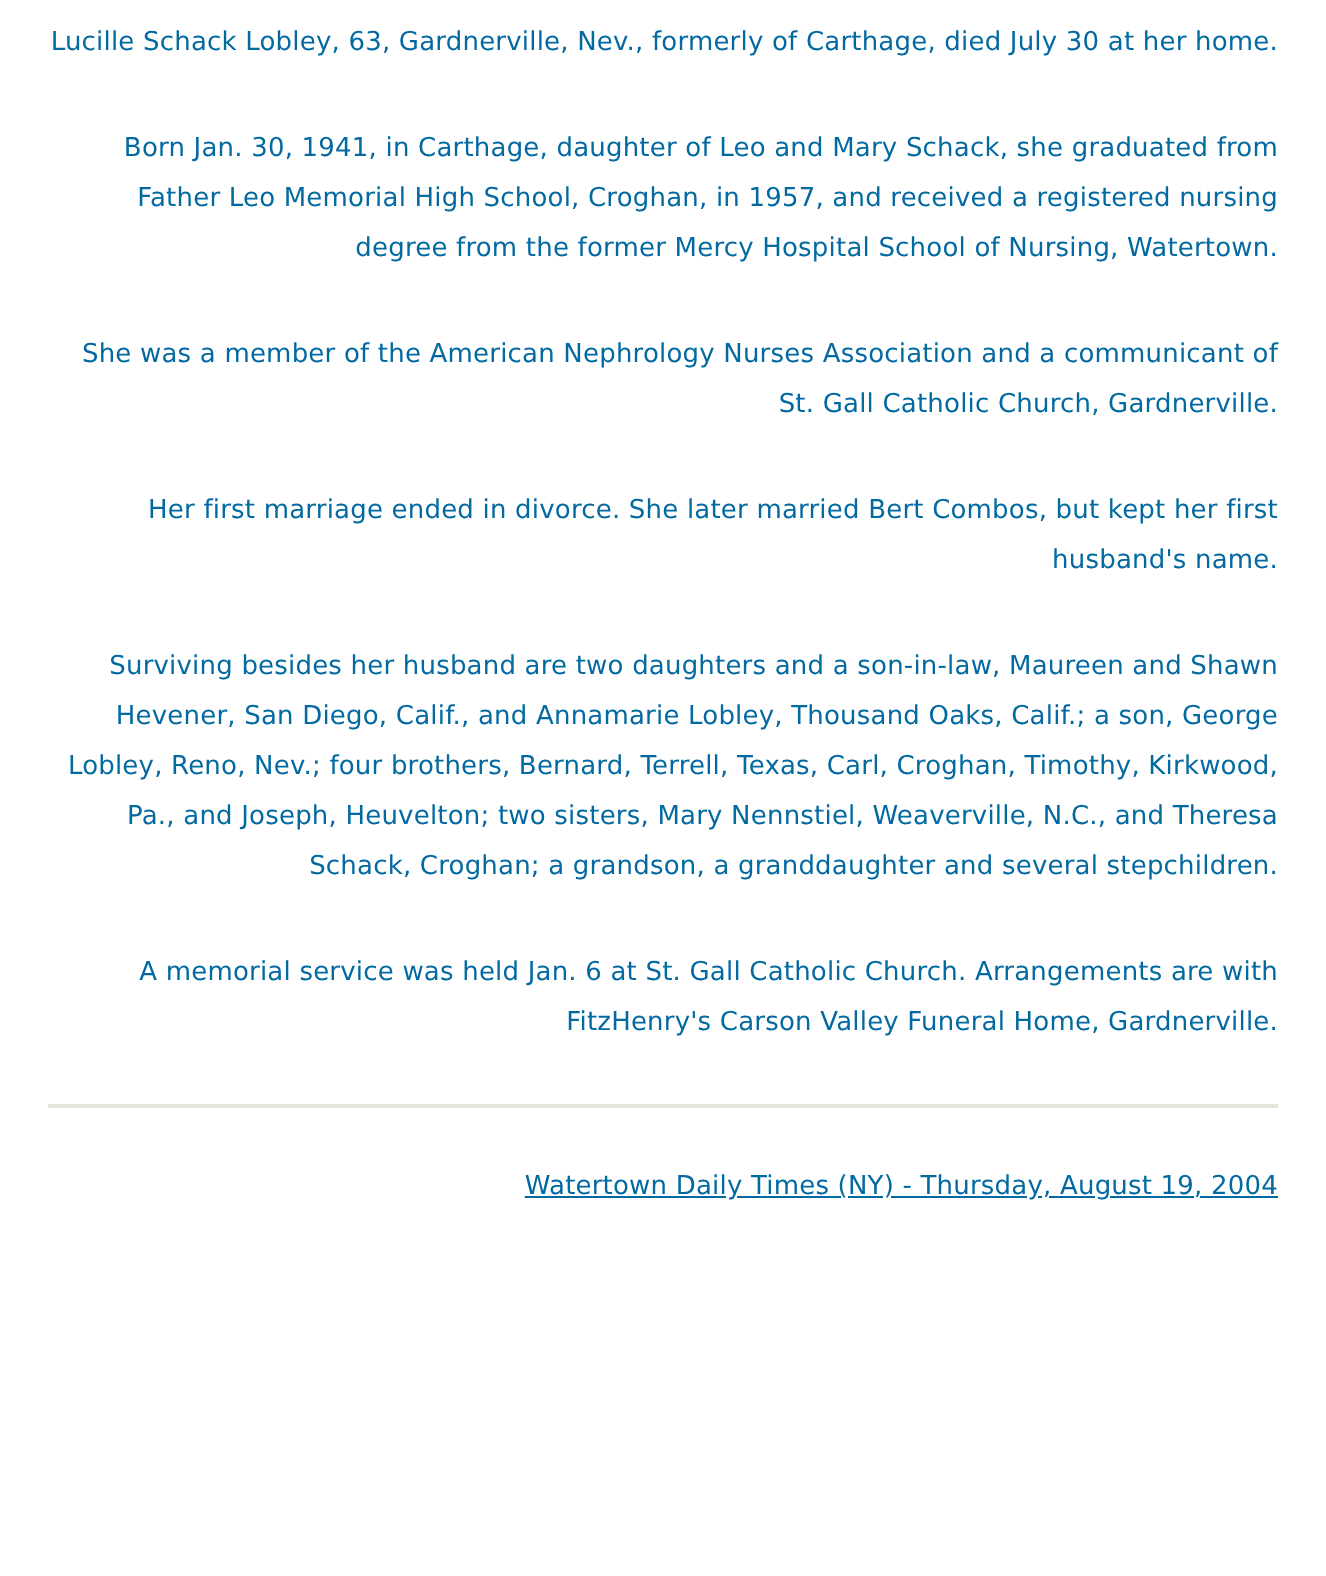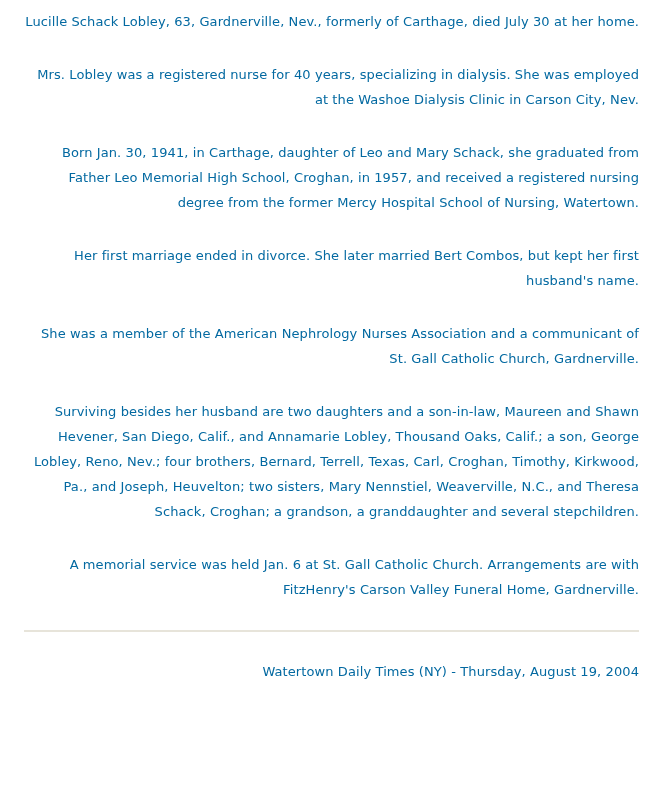--- a/index.html
+++ b/index.html
@@ -32,30 +32,30 @@
     height: 2px;
     background: #e7e4da;
     margin: 0 0 27px 0;
   }
   .source {
     margin: 0;
     font-size: 13px;
     line-height: 25px;
     letter-spacing: 0.1px;
     color: #3a3a3a;
+    text-decoration: underline;
   }
 </style>
 </head>
 <body>
 
 <div class="article">
   <p>Lucille Schack Lobley, 63, Gardnerville, Nev., formerly of Carthage, died July 30 at her home.</p>
-  <p>Mrs. Lobley was a registered nurse for 40 years, specializing in dialysis. She was employed at the Washoe Dialysis Clinic in Carson City, Nev.</p>
   <p>Born Jan. 30, 1941, in Carthage, daughter of Leo and Mary Schack, she graduated from Father Leo Memorial High School, Croghan, in 1957, and received a registered nursing degree from the former Mercy Hospital School of Nursing, Watertown.</p>
+  <p>She was a member of the American Nephrology Nurses Association and a communicant of St. Gall Catholic Church, Gardnerville.</p>
   <p>Her first marriage ended in divorce. She later married Bert Combos, but kept her first husband's name.</p>
-  <p>She was a member of the American Nephrology Nurses Association and a communicant of St. Gall Catholic Church, Gardnerville.</p>
   <p>Surviving besides her husband are two daughters and a son-in-law, Maureen and Shawn Hevener, San Diego, Calif., and Annamarie Lobley, Thousand Oaks, Calif.; a son, George Lobley, Reno, Nev.; four brothers, Bernard, Terrell, Texas, Carl, Croghan, Timothy, Kirkwood, Pa., and Joseph, Heuvelton; two sisters, Mary Nennstiel, Weaverville, N.C., and Theresa Schack, Croghan; a grandson, a granddaughter and several stepchildren.</p>
   <p>A memorial service was held Jan. 6 at St. Gall Catholic Church. Arrangements are with FitzHenry's Carson Valley Funeral Home, Gardnerville.</p>
 
   <hr class="rule">
 
   <p class="source">Watertown Daily Times (NY) - Thursday, August 19, 2004</p>
 </div>
 
 </body></html>

